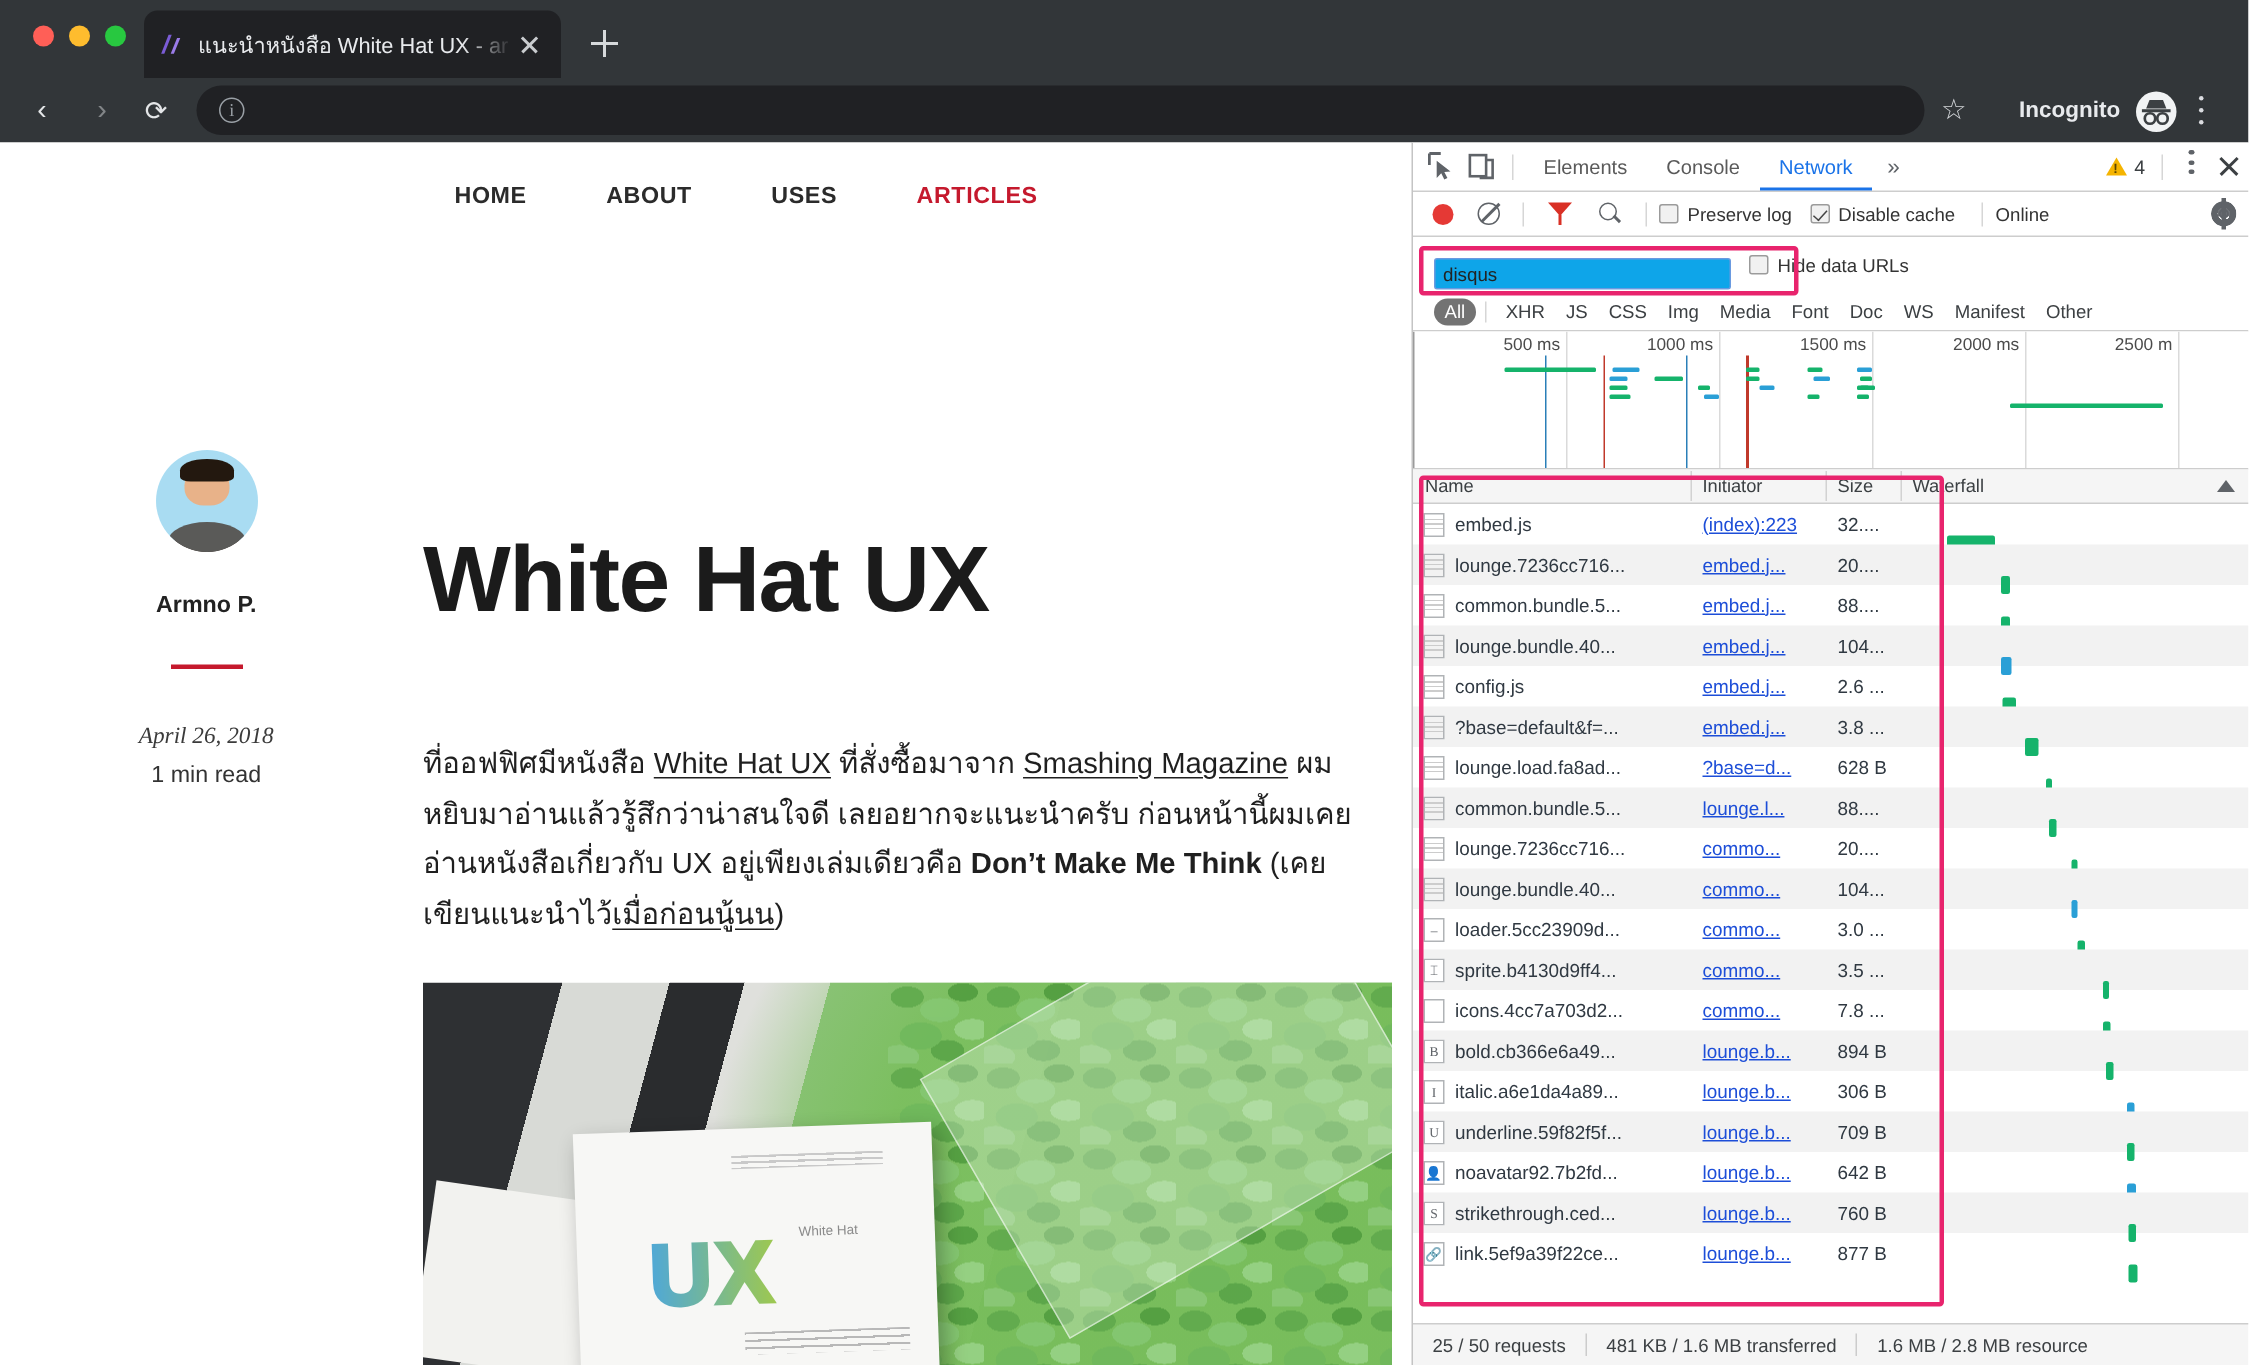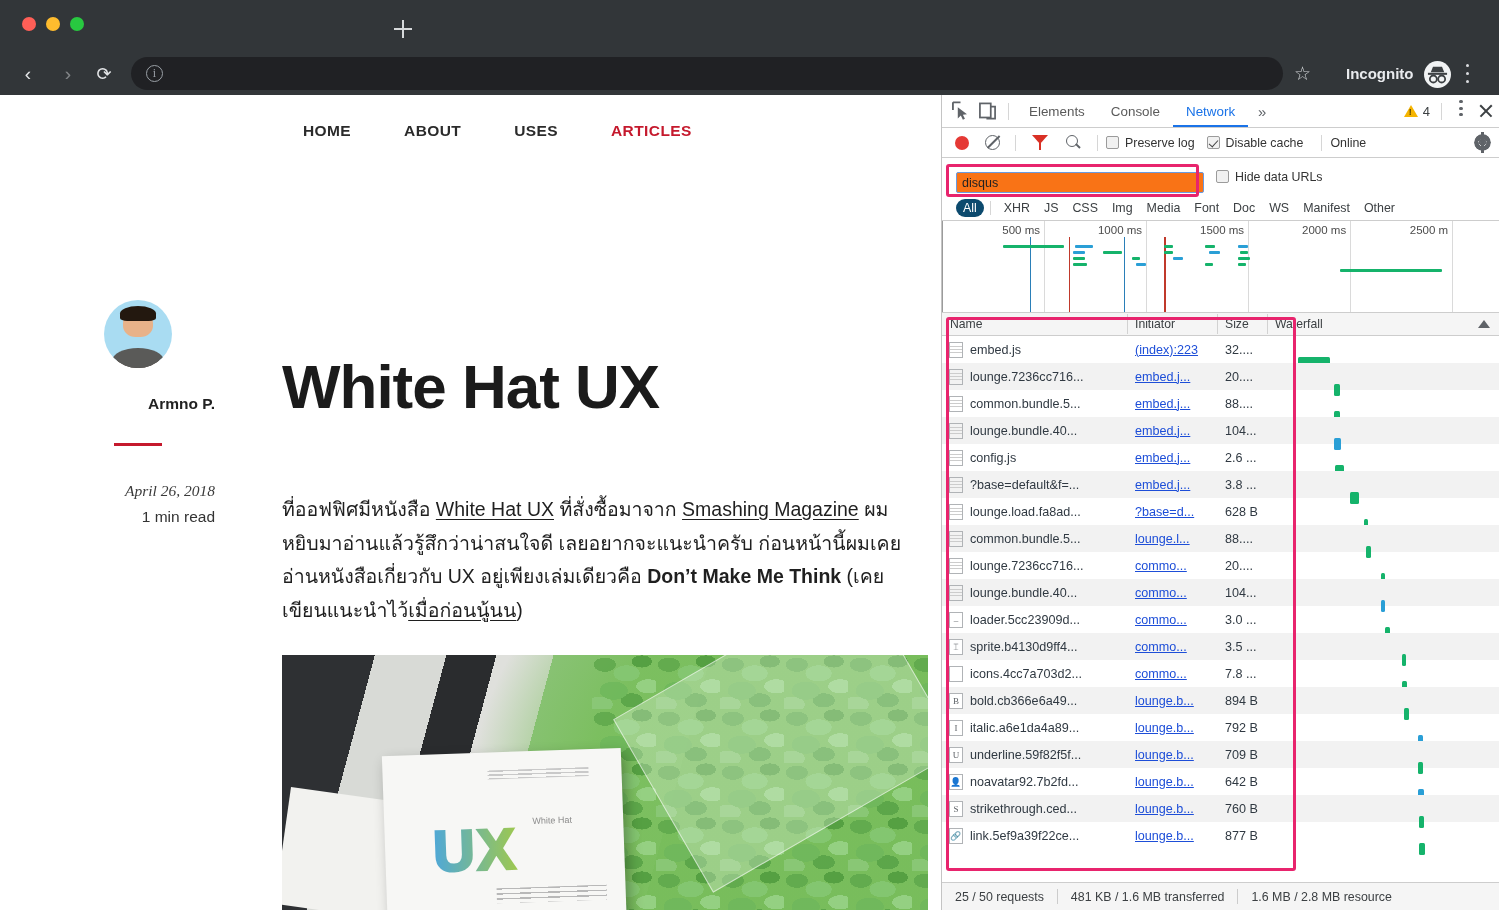--- a/index.html
+++ b/index.html
@@ -103,21 +103,21 @@
     background: #ffffff; overflow: hidden;
   }
   .site-nav {
     position: absolute; left: 0; top: 27px; width: 941px;
     display: flex; gap: 53px; padding-left: 303px;
     font-size: 15.5px; font-weight: 700; letter-spacing: .4px;
   }
   .site-nav a { color: #2b2b2b; text-decoration: none; }
   .site-nav a.active { color: #c5192d; }
 
-  .aside { position: absolute; left: 60px; top: 205px; width: 155px; text-align: right; }
+  .aside { position: absolute; left: 60px; top: 205px; width: 155px; text-align: center; }
   .avatar {
     width: 68px; height: 68px; border-radius: 50%; margin: 0 auto;
     background: radial-gradient(circle at 50% 120%, #3a2f28 0 34%, #a9dcf2 34% 100%);
     position: relative; overflow: hidden;
   }
   .avatar::before {
     content: ''; position: absolute; left: 19px; top: 10px; width: 30px; height: 27px;
     border-radius: 50% 50% 42% 42%; background: #e8b289;
   }
   .avatar::after {
@@ -258,36 +258,36 @@
     mask: radial-gradient(circle 4.2px at 50% 50%, transparent 0 100%, #000 101%);
     -webkit-mask: radial-gradient(circle 4.2px at 50% 50%, transparent 0 100%, #000 101%); }
   .gear::after { content: ''; position: absolute; left: 7px; top: -2px; width: 3px; height: 21px;
     background: #5f6368; box-shadow: 0 0 0 0 #5f6368; }
 
   .dt-filterrow {
     height: 37px; display: flex; align-items: center; padding-left: 14px; gap: 12px;
     border-bottom: none;
   }
   .filter-input {
-    width: 248px; height: 21px; border: 1px solid #6a9ae0; border-radius: 2px;
-    background: #f97316; font-size: 12.5px; color: #222; padding: 0 5px; line-height: 20px;
+    width: 198px; height: 21px; border: 1px solid #6a9ae0; border-radius: 2px;
+    background: #0ea5e9; font-size: 12.5px; color: #222; padding: 0 5px; line-height: 20px;
     outline: none; font-family: "Liberation Sans", sans-serif; margin-top: 12px;
   }
   .hl-box {
     position: absolute; border: 3px solid #e8246d; border-radius: 3px; pointer-events: none;
   }
   #hl-filter { left: 4px; top: 69px; width: 253px; height: 33px; }
   #hl-table  { left: 4px; top: 222px; width: 350px; height: 554px; }
 
   .dt-types {
     height: 26px; display: flex; align-items: center; padding-left: 14px; gap: 0;
     font-size: 12.4px; color: #3c4043; border-bottom: 1px solid #cdcdcd;
   }
   .type-pill { padding: 2px 7px; border-radius: 9px; }
-  .type-pill.sel { background: #0c4a6e; color: #fff; }
+  .type-pill.sel { background: #737373; color: #fff; }
   .type-sep { width: 1px; height: 14px; background: #d6d6d6; margin: 0 6px; }
 
   
   .dt-overview { height: 92px; position: relative; border-bottom: 1px solid #cdcdcd;
     background: #fff; overflow: hidden; }
   .ov-gl { position: absolute; top: 0; bottom: 0; width: 1px; background: #dadada; }
   .ov-lab { position: absolute; top: 3px; font-size: 11.5px; color: #4b4b4b;
     transform: translateX(-100%); padding-right: 4px; }
   .ov-bar { position: absolute; height: 3px; border-radius: 1px; }
   .ov-vline { position: absolute; top: 16px; bottom: 0; width: 1.6px; }
@@ -339,20 +339,28 @@
 <body>
 
 <div id="root">
 
   <div class="chrome">
     <div class="tabstrip">
       <div class="traffic">
         <span class="tl r"></span>
         <span class="tl y"></span>
         <span class="tl g"></span>
+      </div>
+      <div class="tab">
+        <svg class="tab-fav" viewBox="0 0 24 24">
+          <polygon points="2,21 9,3 12,3 5,21" fill="#7b5cd6"></polygon>
+          <polygon points="11,21 17,6 20,6 14,21" fill="#9b7ce8"></polygon>
+        </svg>
+        <span class="tab-title">แนะนำหนังสือ White Hat UX - ar</span>
+        <span class="tab-close"></span>
       </div>
       <div class="newtab"></div>
     </div>
     <div class="navbar">
       <div class="navbtn" id="nav-back">‹</div>
       <div class="navbtn" id="nav-fwd">›</div>
       <div class="navbtn" id="nav-rel">⟳</div>
       <div class="omnibox">
         <span class="omni-info">i</span>
       </div>
@@ -796,21 +804,21 @@
               <span class="wf-vline" style="left:64.75555555555556px;background:#c0392b"></span>
        <span class="wf-bar" style="left:136.82222222222222px;width:5.2222222222222px;background:#15b36b"></span>
             </div>
           </div>
           <div class="tr">
             <div class="td c-name">
        <span class="r-ic ">I</span>
        <span>italic.a6e1da4a89...</span>
             </div>
      <div class="td c-init"><a href="#">lounge.b...</a></div>
-     <div class="td c-size">792 B</div>
+     <div class="td c-size">306 B</div>
      <div class="td c-wf">
               <span class="wf-gl" style="left:52.22222222222222px"></span>
               <span class="wf-gl" style="left:104.44444444444444px"></span>
               <span class="wf-gl" style="left:156.66666666666669px"></span>
               <span class="wf-gl" style="left:208.88888888888889px"></span>
               <span class="wf-gl" style="left:261.1111111111111px"></span>
               <span class="wf-vline" style="left:44.91111111111111px;background:#4a90c4"></span>
               <span class="wf-vline" style="left:64.75555555555556px;background:#c0392b"></span>
        <span class="wf-bar" style="left:151.44444444444446px;width:4.177777777777749px;background:#2a9fd6"></span>
             </div>

